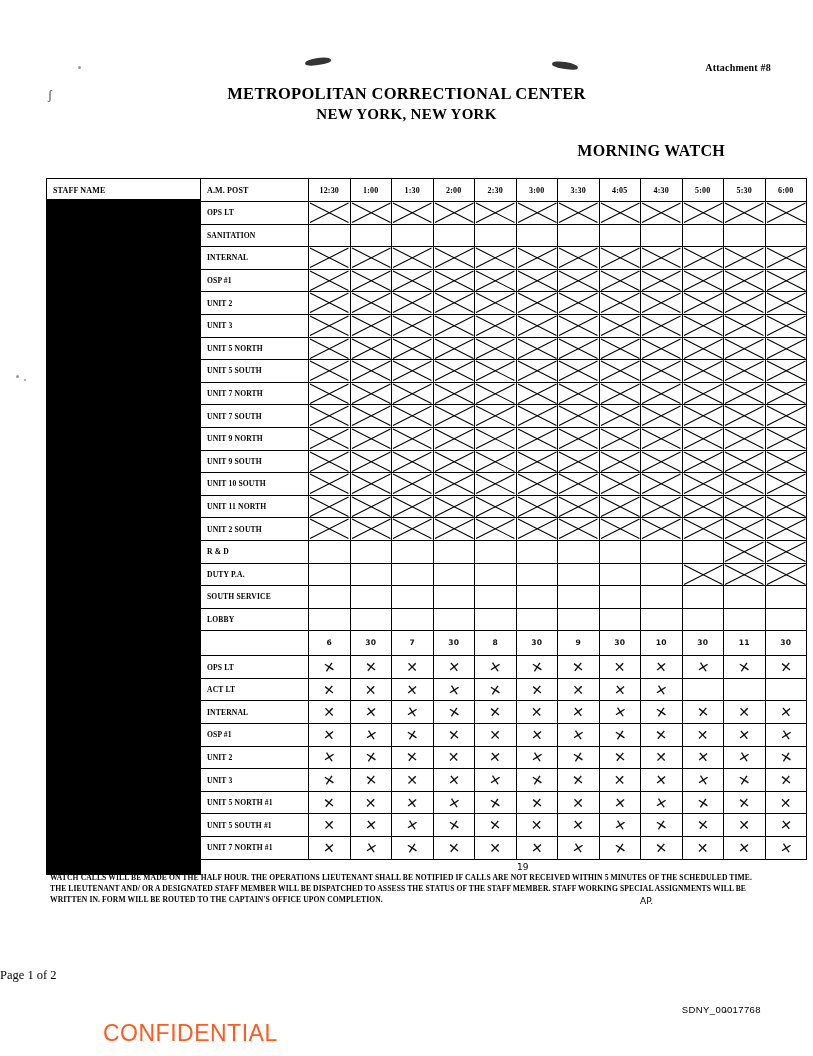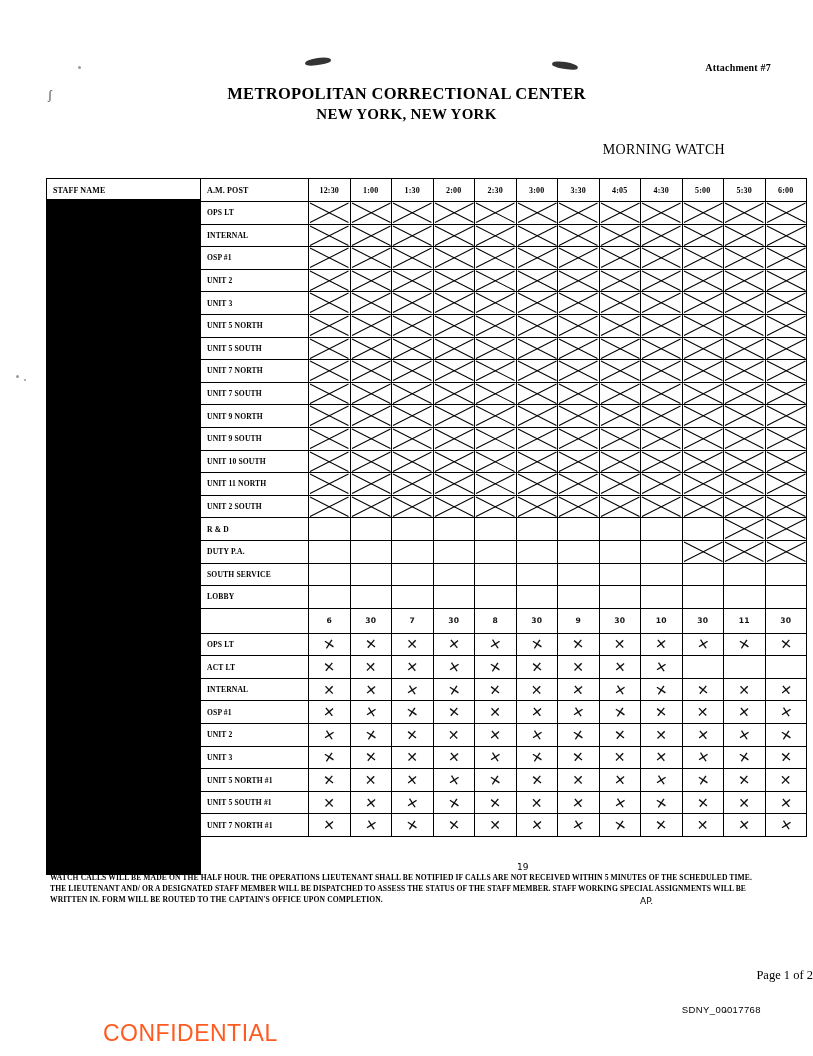--- a/index.html
+++ b/index.html
@@ -114,22 +114,22 @@
     left: 58px;
     top: 22px;
     width: 194px;
     border-bottom: 1.6px solid #000;
   }
 
   .watch-label {
     position: absolute;
     right: 88px;
     top: 142px;
-    font-size: 14px;
-    font-weight: normal;
+    font-size: 16px;
+    font-weight: bold;
     letter-spacing: .3px;
   }
 
   
   .grid {
     position: absolute;
     left: 46px;
     top: 178px;
     border-collapse: collapse;
     table-layout: fixed;
@@ -233,21 +233,21 @@
     top: 896px;
     font-size: 9px;
     font-family: "DejaVu Sans", sans-serif;
   }
 
   .page-num {
     position: absolute;
     left: 0;
     top: 968px;
     width: 813px;
-    text-align: right;
+    text-align: left;
     font-size: 12.5px;
   }
 
   .bates {
     position: absolute;
     right: 52px;
     top: 1004px;
     font-size: 9.5px;
     font-family: "Liberation Sans", sans-serif;
     letter-spacing: .4px;
@@ -275,21 +275,21 @@
 <div class="page">
 
   <div class="speck" style="left:78px;top:66px;width:3px;height:3px;"></div>
   <div class="speck" style="left:16px;top:375px;width:3px;height:3px;"></div>
   <div class="speck" style="left:24px;top:379px;width:2px;height:2px;"></div>
   <div class="speck" style="left:724px;top:1010px;width:3px;height:3px;"></div>
   <div class="tickmark" style="left:48px;top:88px;">ʃ</div>
   <div class="smudge-a"></div>
   <div class="smudge-b"></div>
 
-  <div class="attachment">Attachment #7</div>
+  <div class="attachment">Attachment #8</div>
 
   <div class="title-block">
     <div class="title-line1">METROPOLITAN CORRECTIONAL CENTER</div>
     <div class="title-line2">NEW YORK, NEW YORK</div>
   </div>
 
 
   <div class="watch-label">MORNING WATCH</div>
 
   <div class="redaction"></div>
@@ -425,20 +425,36 @@
             <div class="xmark">
               <svg viewBox="0 0 40 20" preserveAspectRatio="none">
                 <line x1="1" y1="1" x2="39" y2="19"></line>
                 <line x1="39" y1="1" x2="1" y2="19"></line>
               </svg>
             </div>
           </td>
         </tr>
         <tr>
           <td></td>
+          <td class="post-cell">SANITATION</td>
+          <td></td>
+          <td></td>
+          <td></td>
+          <td></td>
+          <td></td>
+          <td></td>
+          <td></td>
+          <td></td>
+          <td></td>
+          <td></td>
+          <td></td>
+          <td></td>
+        </tr>
+        <tr>
+          <td></td>
           <td class="post-cell">INTERNAL</td>
           <td>
             <div class="xmark">
               <svg viewBox="0 0 40 20" preserveAspectRatio="none">
                 <line x1="1" y1="1" x2="39" y2="19"></line>
                 <line x1="39" y1="1" x2="1" y2="19"></line>
               </svg>
             </div>
           </td>
           <td>

